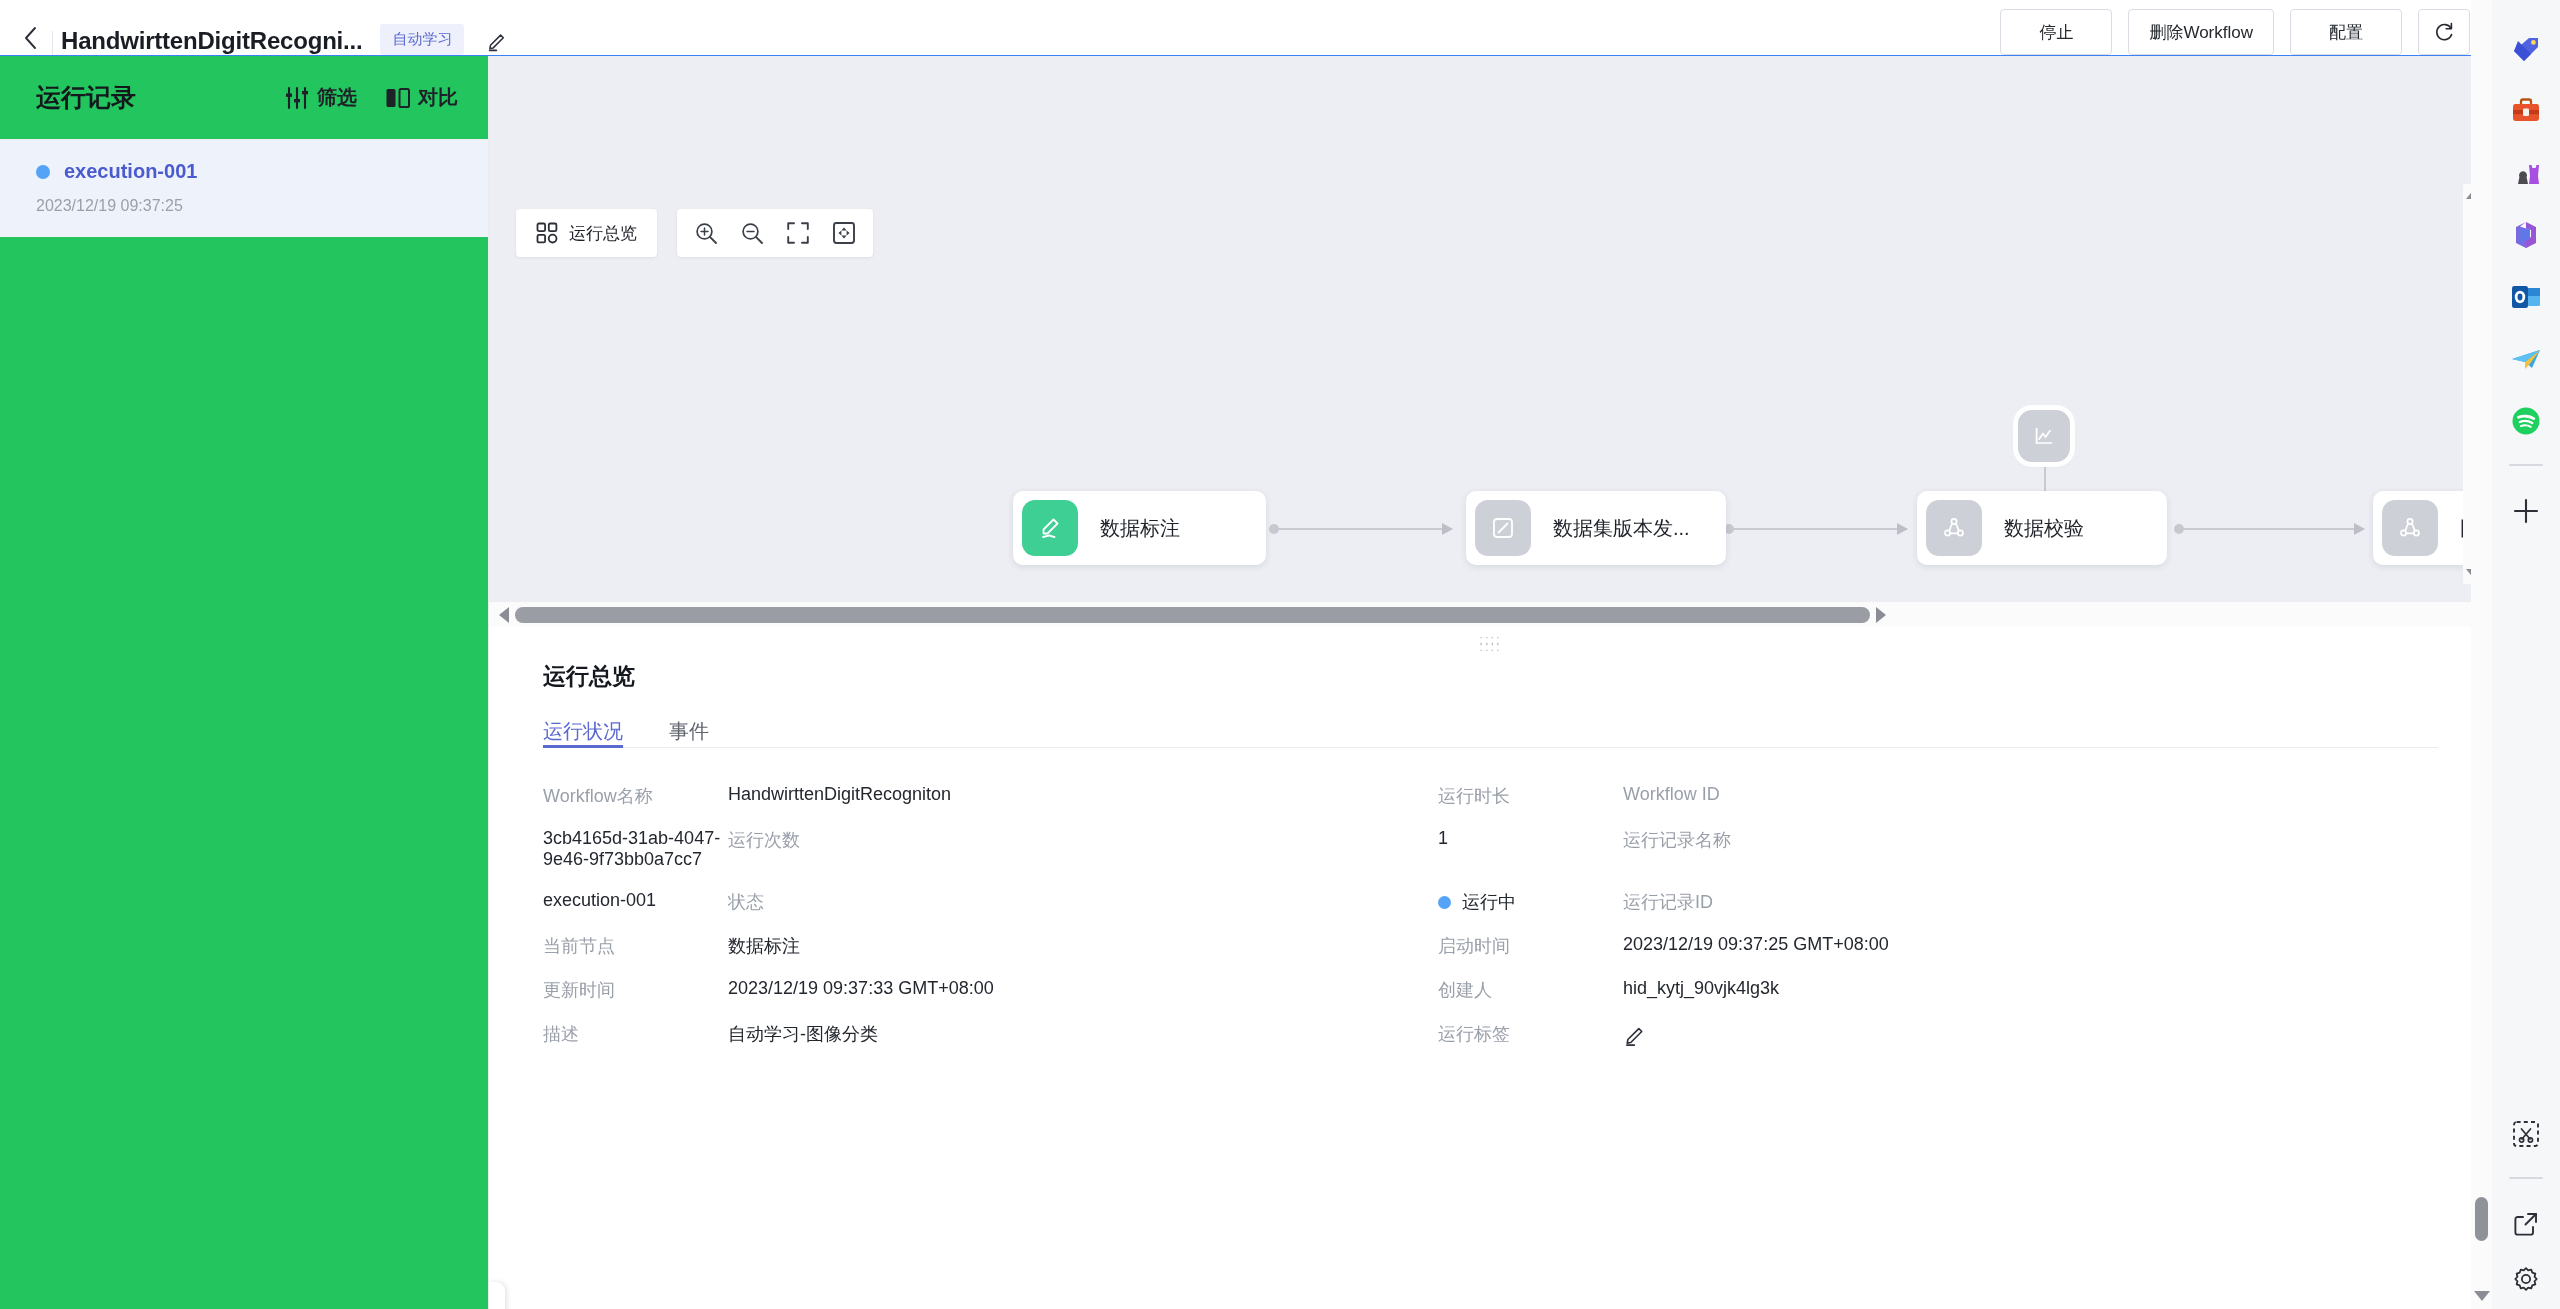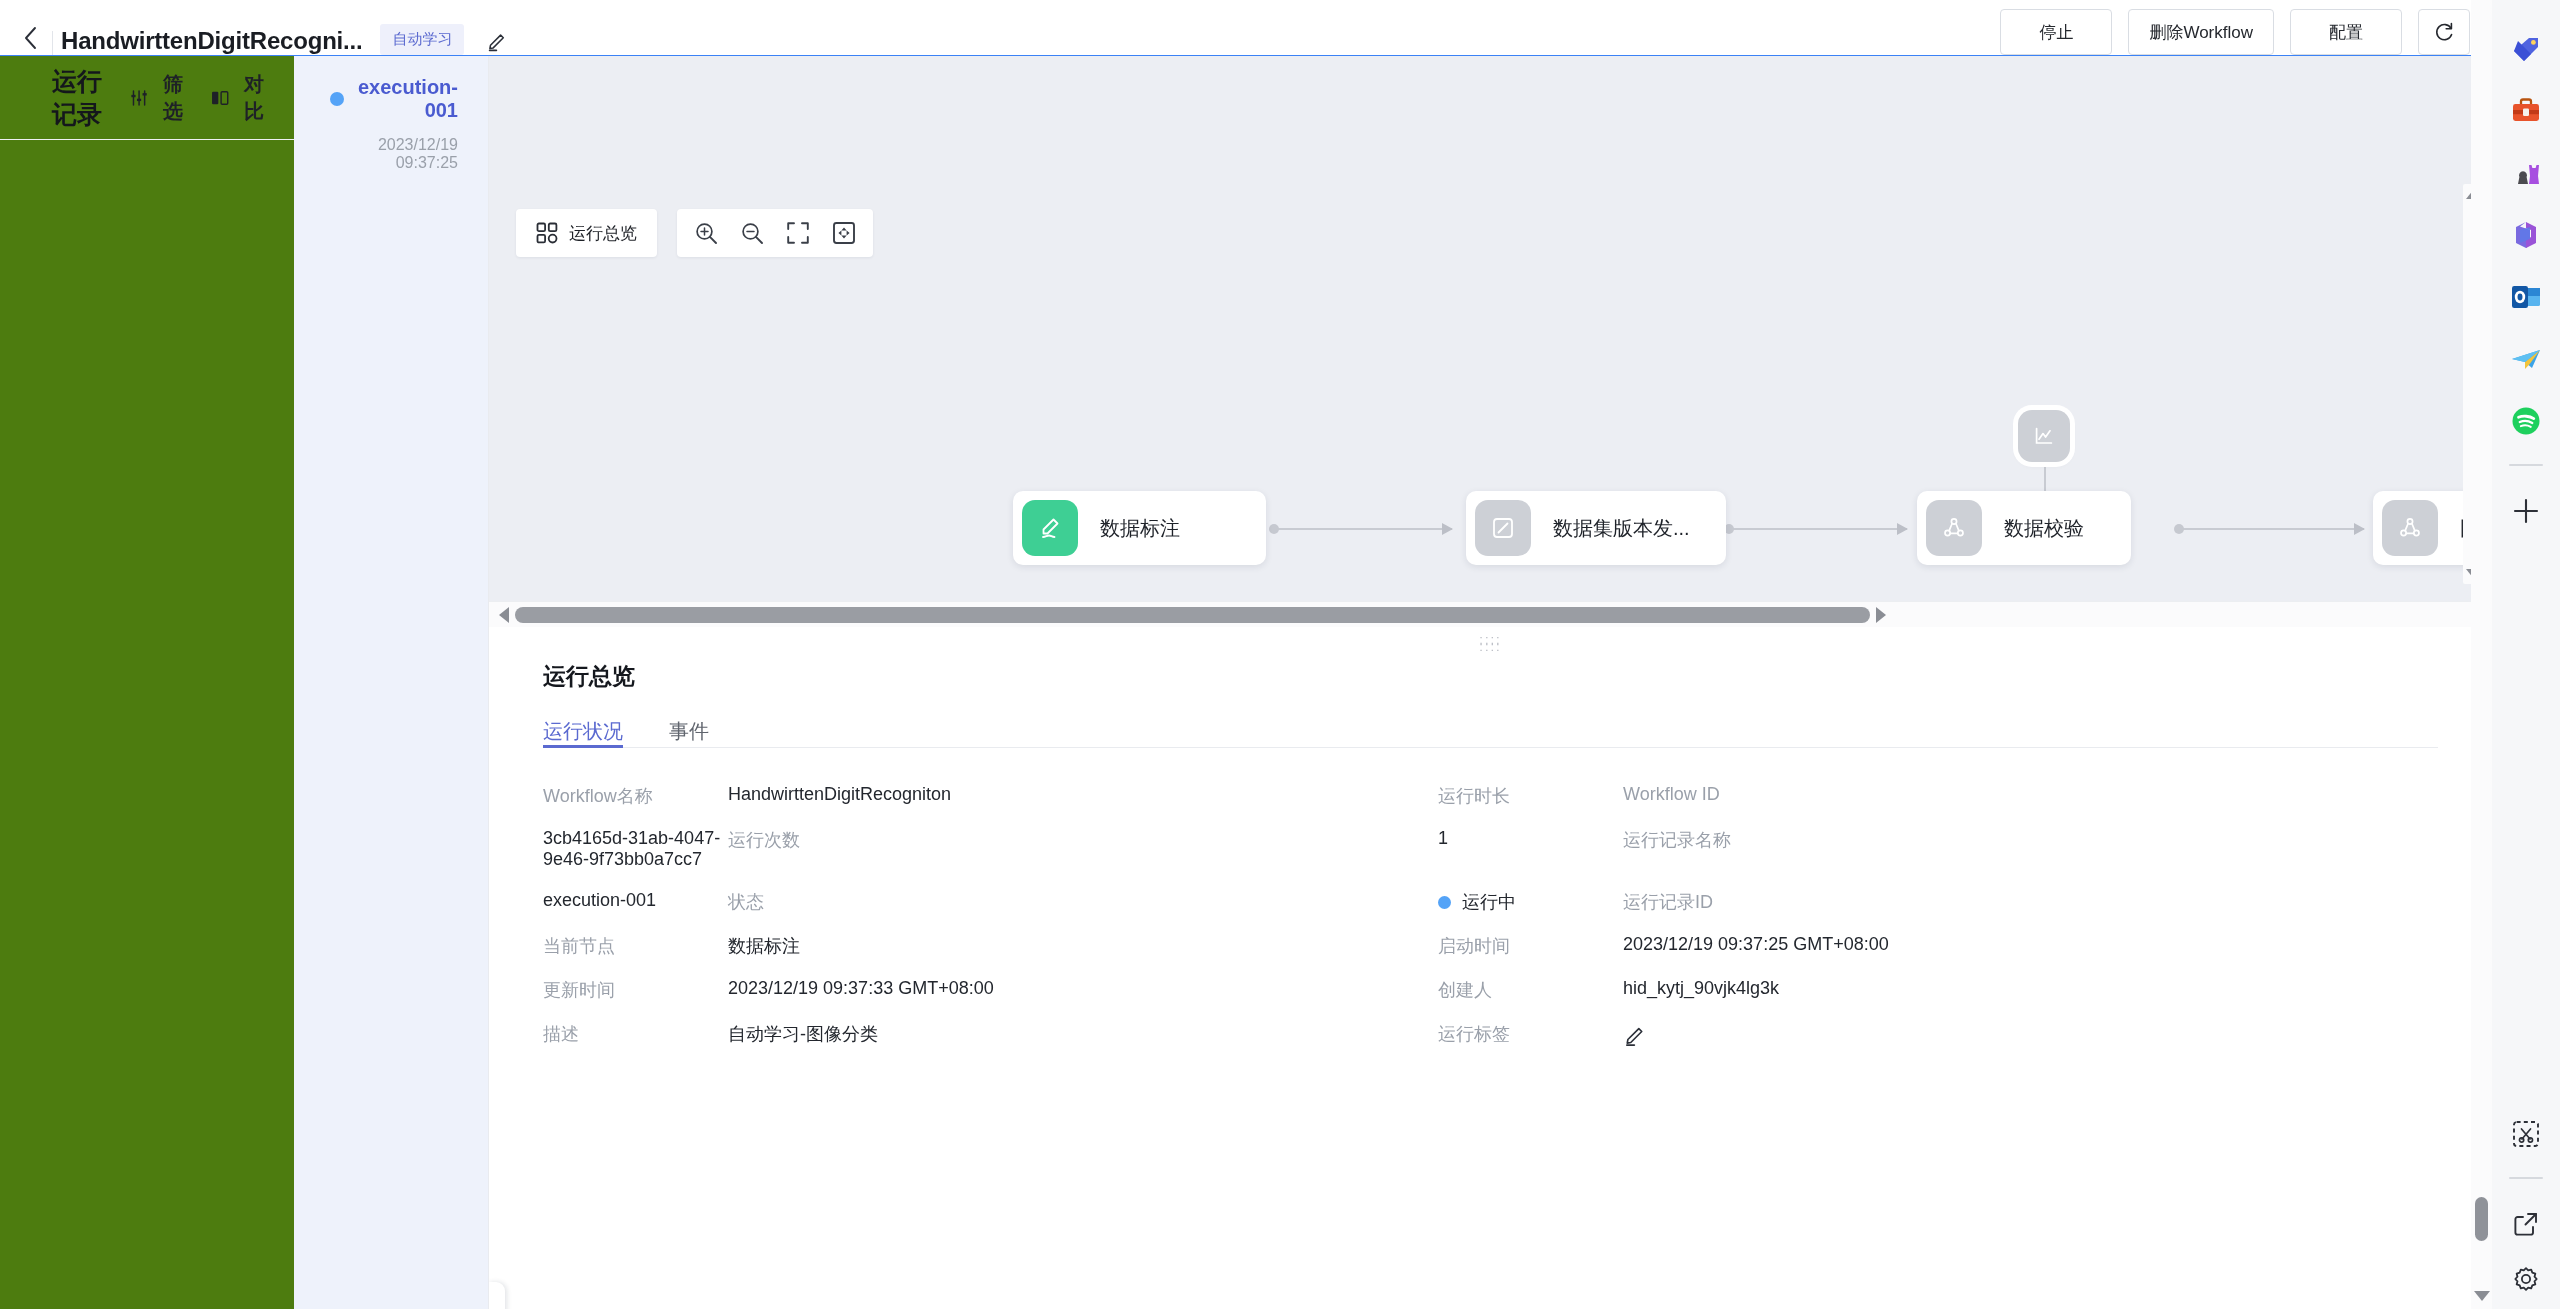--- a/index.html
+++ b/index.html
@@ -63,23 +63,23 @@
     font-family: "Liberation Sans", sans-serif; white-space: nowrap;
   }
   .tbtn.icon-only { min-width: 52px; padding: 0; }
 
   
   .body { flex: 1 1 auto; display: flex; min-height: 0; }
 
   
   .sidebar {
     width: 489px; min-width: 489px;
-    background: #4d7c0f;
+    background: #22c55e;
     border-right: 1px solid #e9ebef;
-    display: flex; flex-direction: row; text-align: right;
+    display: flex; flex-direction: column;
   }
   .sidebar-head {
     height: 84px; min-height: 84px;
     display: flex; align-items: center;
     padding: 0 30px 0 36px;
     border-bottom: 1px solid #eef0f3;
   }
   .sidebar-title { font-size: 25px; font-weight: 700; color: #14171c; }
   .sidebar-head-spacer { flex: 1 1 auto; }
   .head-action {
@@ -459,21 +459,21 @@
             <div class="node" style="left:977px; top:435px; width:260px;">
               <div class="node-ico grey">
                 <svg width="28" height="28" viewBox="0 0 28 28">
                   <rect x="5" y="5" width="18" height="18" rx="3" fill="none" stroke="#fff" stroke-width="1.8"></rect>
                   <path d="M9.5 18.5 L18.5 9.5" stroke="#fff" stroke-width="1.8" stroke-linecap="round"></path>
                 </svg>
               </div>
               <div class="node-label">数据集版本发...</div>
             </div>
 
-            <div class="node" style="left:1428px; top:435px; width:214px;">
+            <div class="node" style="left:1428px; top:435px; width:250px;">
               <div class="node-ico grey">
                 <svg width="30" height="30" viewBox="0 0 30 30">
                   <circle cx="15" cy="8.5" r="2.6" fill="none" stroke="#fff" stroke-width="1.7"></circle>
                   <circle cx="8.6" cy="20" r="2.6" fill="none" stroke="#fff" stroke-width="1.7"></circle>
                   <circle cx="21.4" cy="20" r="2.6" fill="none" stroke="#fff" stroke-width="1.7"></circle>
                   <path d="M13 10.8 L10.2 17.6 M17 10.8 L19.8 17.6 M11.3 20.4 H18.7" stroke="#fff" stroke-width="1.7" stroke-linecap="round"></path>
                 </svg>
               </div>
               <div class="node-label">数据校验</div>
             </div>

